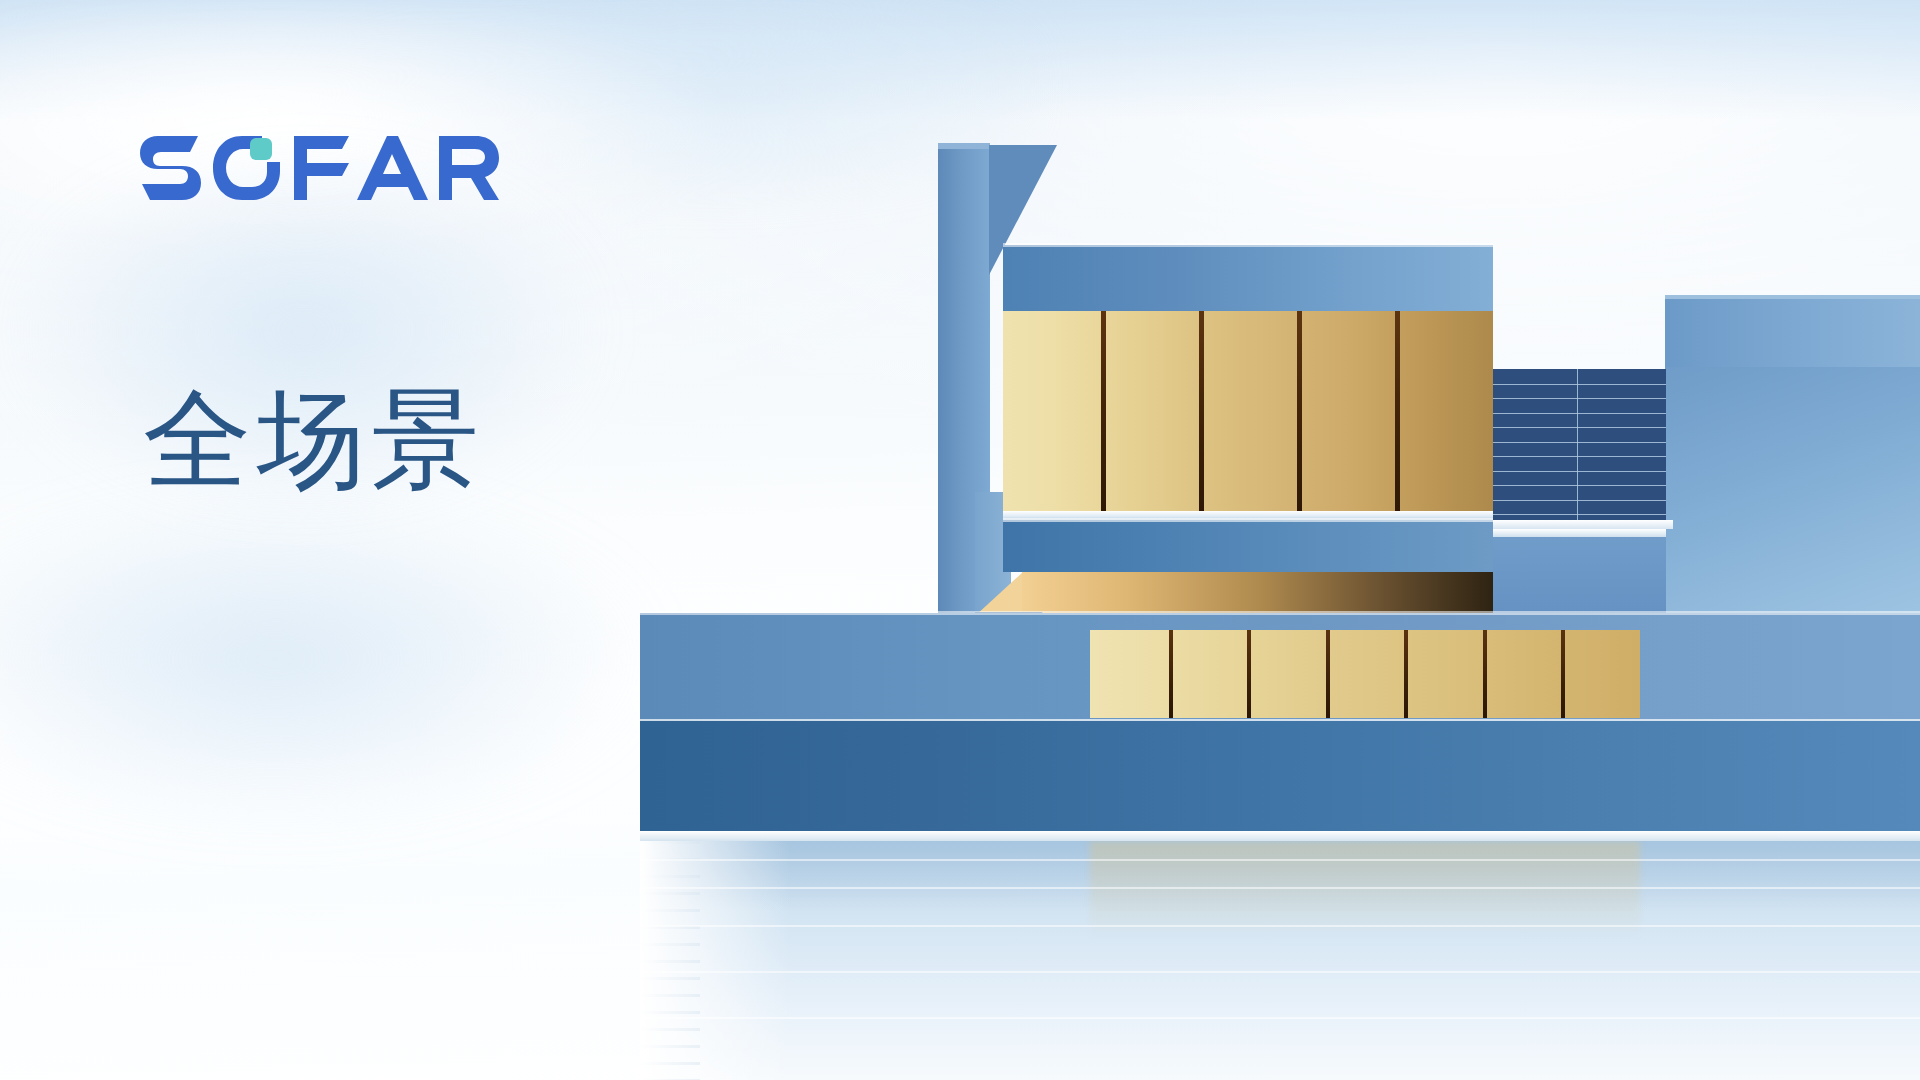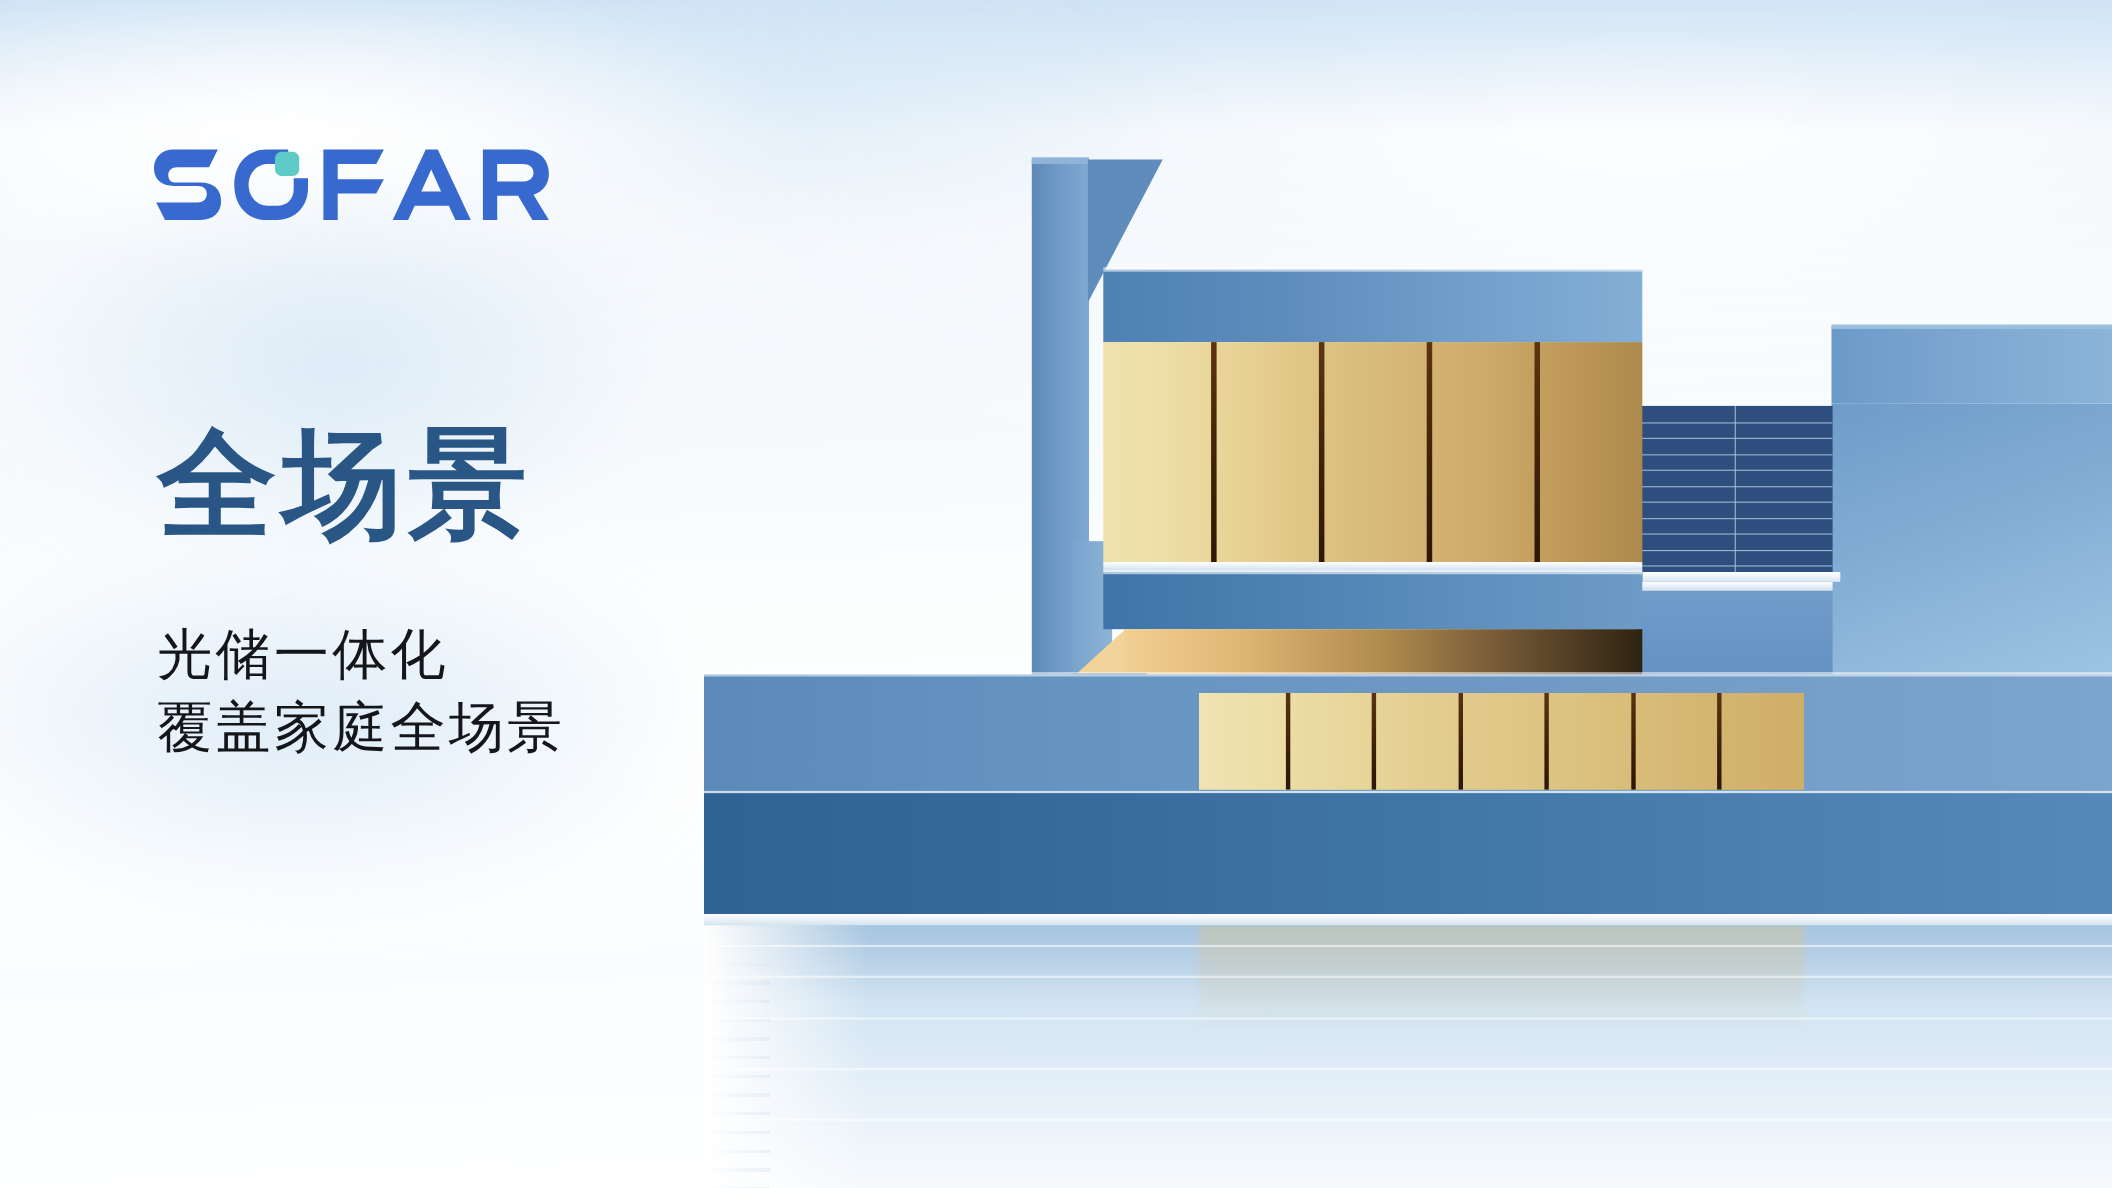--- a/index.html
+++ b/index.html
@@ -40,21 +40,21 @@
   }
 
   
   .textblock{position:absolute;left:0;top:0;width:620px;height:1080px;}
 
   .logo{position:absolute;left:140px;top:132px;display:flex;align-items:flex-end;}
   .logo svg{display:block;}
 
   .headline{
     position:absolute;left:143px;top:386px;
-    font-size:108px;font-weight:700;letter-spacing:6px;
+    font-size:108px;font-weight:400;letter-spacing:6px;
     color:#2a5686;line-height:1;white-space:nowrap;
   }
   .subtitle{
     position:absolute;left:143px;top:562px;
     font-size:50px;font-weight:400;letter-spacing:3px;
     color:#14161a;line-height:1.32;white-space:nowrap;
   }
   .subtitle div{display:block;}
 
   
@@ -339,19 +339,15 @@
         <path d="M209 4 H154 V68 H167 V44 H202 L209 31 H167 V17 H202 Z" fill="#3769cf"></path>
 
         <path d="M247 4 L217 68 H231 L237 55 H268 L274 68 H288 L258 4 Z M243 42 L252 22 L261 42 Z" fill="#3769cf"></path>
 
         <path d="M299 4 V68 H312 V46 H331 L344 68 H359 L345 45 C354 42 359 35 359 26 C359 13 350 4 336 4 Z M312 17 H335 C341 17 345 20 345 25 C345 30 341 33 335 33 H312 Z" fill="#3769cf"></path>
       </svg>
     </div>
 
     <div class="headline">全场景</div>
 
-    <div class="subtitle">
-      <div>光储一体化</div>
-      <div>覆盖家庭全场景</div>
-    </div>
   </div>
 
 </div>
 
 </body></html>

